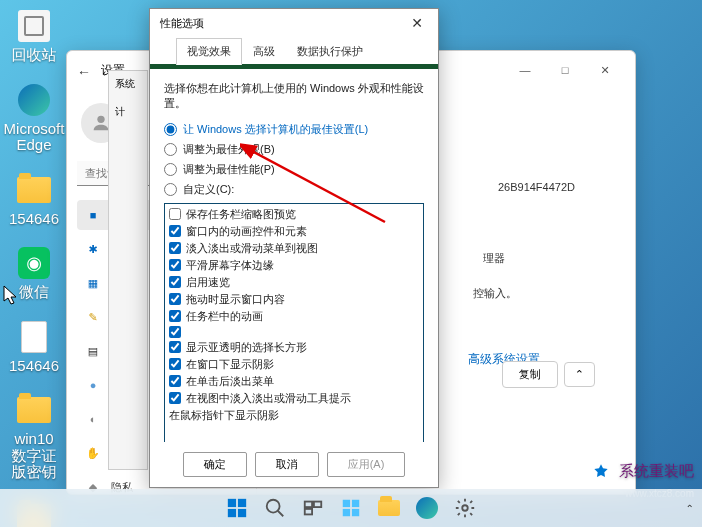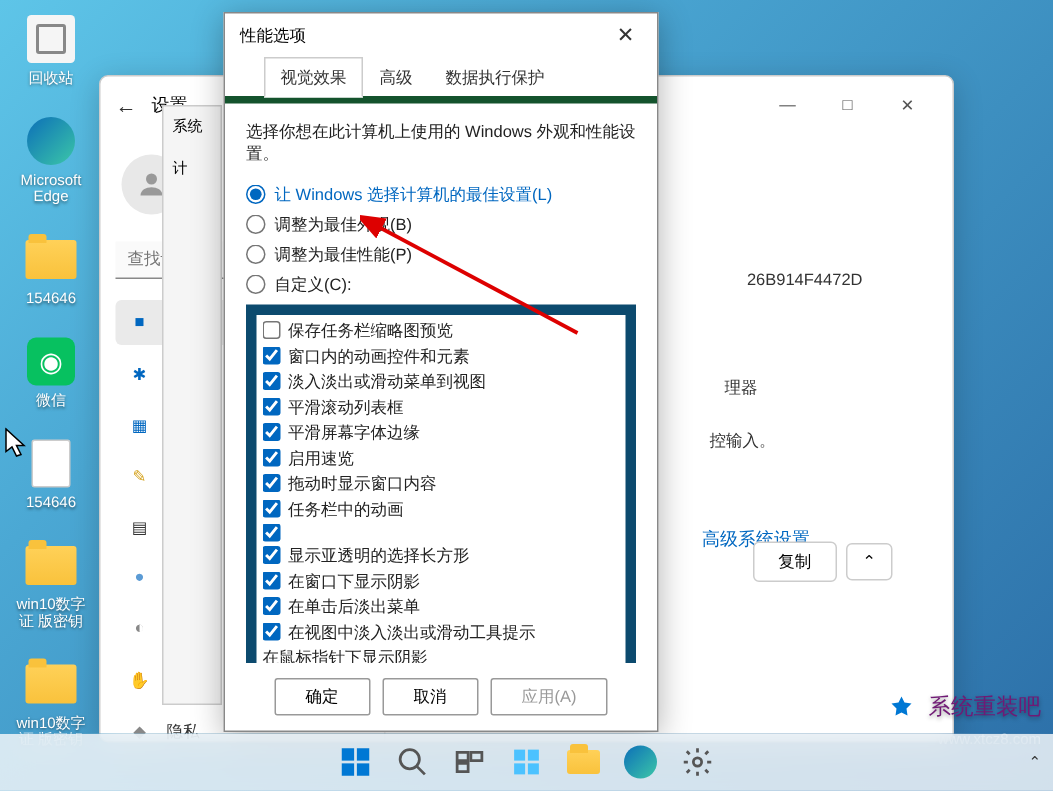--- a/index.html
+++ b/index.html
@@ -2,21 +2,21 @@
 <html><head>
 <meta charset="utf-8">
 <style>
 *{margin:0;padding:0;box-sizing:border-box;font-family:"Microsoft YaHei","Segoe UI",sans-serif}
 body{width:702px;height:527px;overflow:hidden;position:relative;background:linear-gradient(135deg,#5ec5e8 0%,#4ba8d4 30%,#3d8fc0 60%,#2c6fa8 100%)}
 
 
 .desktop-icons{position:absolute;left:8px;top:8px;display:flex;flex-direction:column;gap:18px;z-index:1}
 .di{display:flex;flex-direction:column;align-items:center;width:52px;cursor:pointer}
 .di .ic{width:36px;height:36px;display:flex;align-items:center;justify-content:center}
-.di .lbl{color:#fff;font-size:10px;text-align:center;margin-top:3px;text-shadow:0 1px 2px rgba(0,0,0,.5);line-height:1.1}
+.di .lbl{color:#fff;font-size:15px;text-align:center;margin-top:3px;text-shadow:0 1px 2px rgba(0,0,0,.5);line-height:1.1}
 .recycle{width:32px;height:32px;background:#f5f5f5;border-radius:3px;position:relative}
 .recycle::before{content:"";position:absolute;inset:6px;border:2px solid #888;border-radius:2px}
 .edge-ic{width:32px;height:32px;background:linear-gradient(135deg,#0c6fb8,#3cc7a8);border-radius:50%}
 .folder-ic{width:34px;height:26px;background:linear-gradient(#ffd158,#f9c23c);border-radius:2px;position:relative}
 .folder-ic::before{content:"";position:absolute;top:-4px;left:2px;width:12px;height:6px;background:#f9c23c;border-radius:2px 2px 0 0}
 .wechat-ic{width:32px;height:32px;background:#07c160;border-radius:6px;display:flex;align-items:center;justify-content:center;color:#fff;font-size:18px}
 .txt-ic{width:26px;height:32px;background:#fff;border-radius:2px;border:1px solid #ccc}
 
 
 .settings-win{position:absolute;left:66px;top:50px;width:570px;height:445px;background:#fff;border:1px solid #ccc;border-radius:6px;box-shadow:0 4px 20px rgba(0,0,0,.2);z-index:2;overflow:hidden}
@@ -49,21 +49,21 @@
 .pd-title{font-size:11px}
 .pd-close{width:40px;height:26px;display:flex;align-items:center;justify-content:center;font-size:14px;color:#333}
 .pd-tabs{display:flex;border-bottom:5px solid #14532d;padding:0 26px;font-size:11px}
 .pd-tab{padding:5px 10px;border:1px solid transparent;position:relative;top:1px;color:#333}
 .pd-tab.active{border:1px solid #ccc;border-bottom:1px solid #fff;background:#fff}
 .pd-content{flex:1;padding:12px 14px;font-size:11px;color:#222;overflow:hidden}
 .pd-desc{margin-bottom:10px;line-height:1.4}
 .pd-radio{display:flex;align-items:center;gap:6px;margin:5px 0}
 .pd-radio input{accent-color:#0067c0}
 .pd-radio.sel label{color:#0067c0}
-.pd-chklist{border:7px solid #0c4a6e;margin-top:6px;height:255px;overflow-y:auto;padding:2px}
+.pd-chklist{border:1px solid #0c4a6e;margin-top:6px;height:255px;overflow-y:auto;padding:2px}
 .pd-chk{display:flex;align-items:center;gap:5px;padding:1px 2px;font-size:11px}
 .pd-chk input{accent-color:#0067c0;width:12px;height:12px}
 .pd-buttons{display:flex;gap:8px;justify-content:center;padding:10px;border-top:0}
 .pd-btn{padding:4px 20px;border:1px solid #999;background:#fff;font-size:11px;border-radius:2px}
 .pd-btn.disabled{color:#999}
 
 
 .arrow{position:absolute;left:240px;top:142px;z-index:6;pointer-events:none}
 
 
@@ -246,24 +246,20 @@
         <div class="pd-chk">
           <input type="checkbox" checked="" style="">
           <label>窗口内的动画控件和元素</label>
         </div>
         <div class="pd-chk">
           <input type="checkbox" checked="" style="">
           <label>淡入淡出或滑动菜单到视图</label>
         </div>
         <div class="pd-chk">
           <input type="checkbox" checked="" style="">
-          <label>平滑滚动列表框</label>
-        </div>
-        <div class="pd-chk">
-          <input type="checkbox" checked="" style="">
           <label>平滑屏幕字体边缘</label>
         </div>
         <div class="pd-chk">
           <input type="checkbox" checked="" style="">
           <label>启用速览</label>
         </div>
         <div class="pd-chk">
           <input type="checkbox" checked="" style="">
           <label>拖动时显示窗口内容</label>
         </div>

